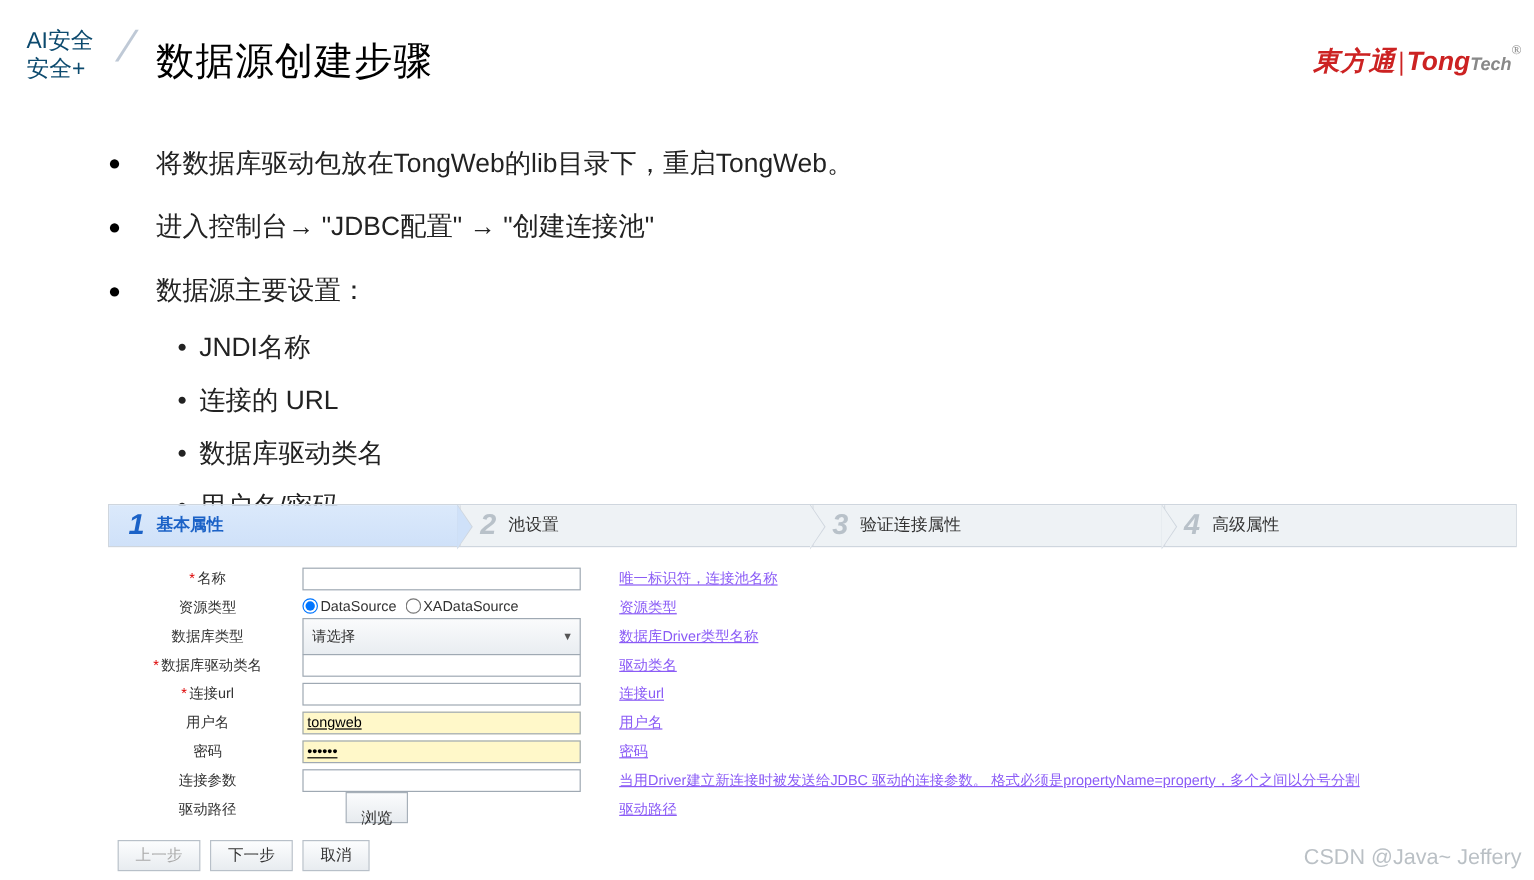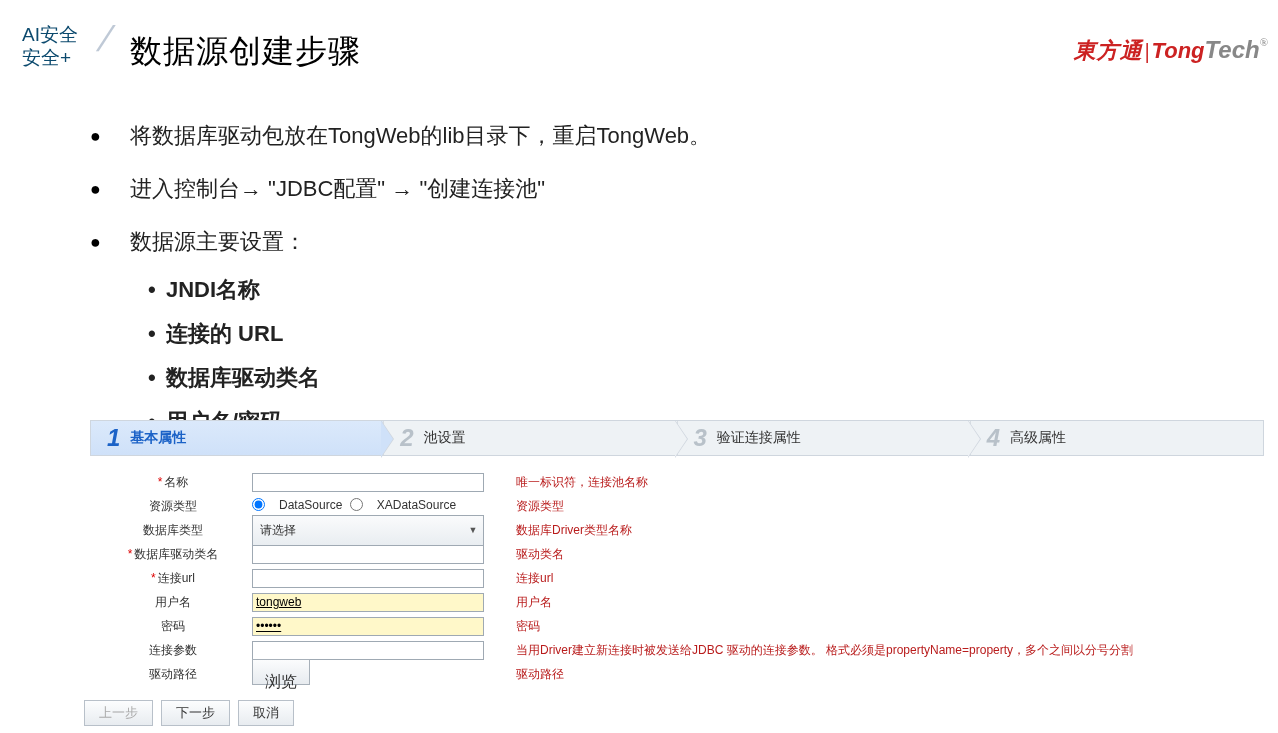--- a/index.html
+++ b/index.html
@@ -8,29 +8,29 @@
 
   
   .top-left { position:absolute; top:24px; left:22px; font-size:19px; color:#0c4a6e; line-height:1.2; }
   .title-slash { position:absolute; top:18px; left:100px; font-size:36px; color:#bfc9d6; font-style:italic; font-weight:300; font-family:Arial,sans-serif; transform:skewX(-10deg); }
   .title { position:absolute; top:30px; left:130px; font-size:32px; color:#000000; letter-spacing:1px; }
 
   .logo { position:absolute; top:36px; right:10px; font-family: "SimSun", serif; }
   .logo-cn { color:#c22; font-size:22px; font-style:italic; font-weight:bold; letter-spacing:1px; }
   .logo-bar { color:#c22; font-size:22px; font-weight:bold; margin:0 2px; }
   .logo-en { color:#c22; font-size:22px; font-weight:bold; font-style:italic; font-family:Arial,sans-serif; }
-  .logo-en2 { color:#888; font-size:24px; font-weight:bold; font-style:italic; font-family:Arial,sans-serif; }
+  .logo-en2 { color:#888; font-size:15px; font-weight:bold; font-style:italic; font-family:Arial,sans-serif; }
   .logo-r { color:#888; font-size:11px; vertical-align:top; }
 
   
   .content { position:absolute; top:100px; left:90px; right:80px; }
   ul.main { list-style:none; padding:0; margin:0; }
   ul.main > li { position:relative; padding-left:40px; margin:18px 0; font-size:22px; line-height:1.6; }
   ul.main > li::before { content:"●"; position:absolute; left:0; top:4px; font-size:18px; color:#000; }
-  ul.sub { list-style:none; padding:0; margin:8px 0 0 18px;font-weight:bold; }
+  ul.sub { list-style:none; padding:0; margin:8px 0 0 18px; }
   ul.sub > li { font-size:22px; line-height:2.0; }
   ul.sub > li .dot { display:inline-block; width:18px; }
 
   
   .formbox { position:absolute; top:420px; left:90px; right:14px; }
   .steps { display:flex; height:36px; border:1px solid #cfd6de; position:relative; }
   .step { flex:1; display:flex; align-items:center; padding-left:16px; position:relative; background:#eef2f5; border-left:1px solid #d7dde3; }
   .step:first-child { border-left:none; }
   .step.active { background:linear-gradient(#dbe9fb,#cfe1f9); }
   .step .num { font-family: Arial, sans-serif; font-weight:bold; font-style:italic; font-size:24px; color:#b8c1c9; margin-right:10px; }
@@ -46,27 +46,27 @@
   .form { margin-top:14px; margin-left:10px; font-size:12px; }
   .row { display:flex; align-items:center; height:24px; margin:0; }
   .flabel { width:152px; text-align:center; color:#333; padding-right:6px; }
   .req { color:#d00; padding-right:2px; }
   .fctrl { width:240px; }
   .fctrl input[type=text], .fctrl input[type=password], .fctrl .select { width:232px; height:19px; border:1px solid #9fa9b3; background:#fff; font-size:12px; padding:0 3px; font-family:inherit; }
   .fctrl input.yellowed { background:#fff8c9;text-decoration:underline; }
   .fctrl .select { display:flex; align-items:center; justify-content:space-between; background:linear-gradient(#fafbfc,#e9edf1); height:31px;font-family:Liberation Serif, serif; }
   .select .sel-text { color:#333; padding-left:4px; }
   .select .sel-arrow { width:14px; text-align:center; color:#555; font-size:9px; }
-  .fctrl label.radio { display:inline-flex; align-items:center; margin-right:4px; font-size:12px; color:#333;gap:12px; }
+  .fctrl label.radio { display:inline-flex; margin-right:4px; font-size:12px; color:#333; }
   .fctrl input[type=radio]{ margin:0 2px 0 0; }
-  .fhint { color:#b91c1c; margin-left:24px; font-size:12px; }
-  .btn-sm { height:22px; padding:12px 12px; border:1px solid #a7b0b9; background:linear-gradient(#fbfcfd,#e7ebef); font-size:16px; color:#333; cursor:pointer; font-family:inherit; }
+  .fhint { color:#8b5cf6; margin-left:24px; font-size:12px;text-decoration:underline; }
+  .btn-sm { height:22px; padding:12px 12px; border:1px solid #a7b0b9; background:linear-gradient(#fbfcfd,#e7ebef); font-size:13px; color:#333; cursor:pointer; font-family:inherit;margin-left:36px; }
 
   
-  .footerbtns { position:absolute; top:700px; left:84px; display:flex; gap:8px; align-items:flex-start; }
+  .footerbtns { position:absolute; top:700px; left:98px; display:flex; gap:8px; align-items:flex-start; }
   .btn { height:26px; padding:2px 14px; border:1px solid #b8c0c9; background:linear-gradient(#fcfdfe,#e8ecf0); font-size:13px; color:#333; cursor:pointer; font-family:inherit; }
   .btn[disabled] { color:#aaa; cursor:default; }
 
   .watermark { position:absolute; right:10px; bottom:8px; color:rgba(130,140,150,0.55); font-size:18px; font-family:Arial,"Microsoft YaHei",sans-serif; }
 </style>
 </head>
 <body>
 <div class="page">
 
   <div class="top-left">
@@ -184,13 +184,14 @@
       </div>
     </div>
   </div>
 
   <div class="footerbtns">
     <button class="btn" disabled="">上一步</button>
     <button class="btn">下一步</button>
     <button class="btn">取消</button>
   </div>
 
+  <div class="watermark">CSDN @Java~ Jeffery</div>
 </div>
 
 </body></html>

